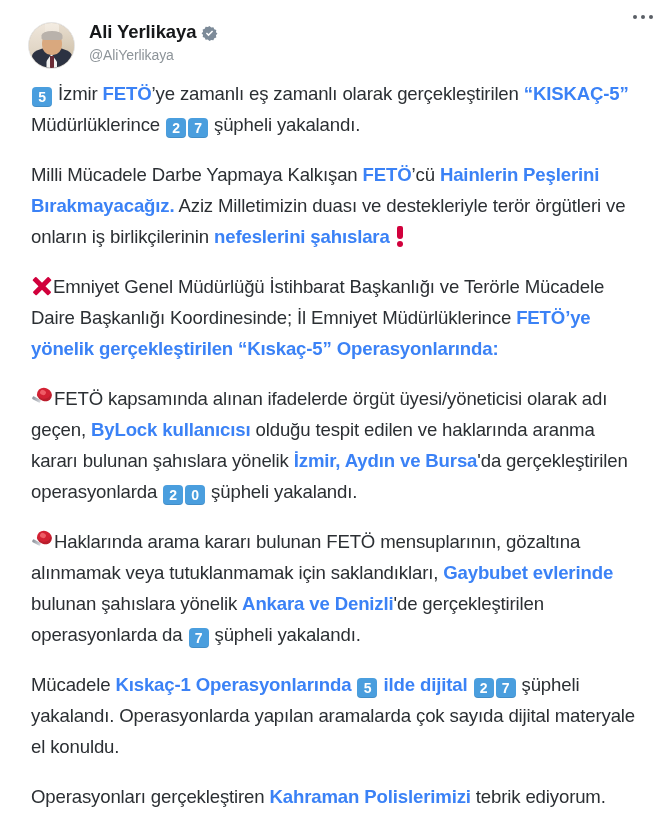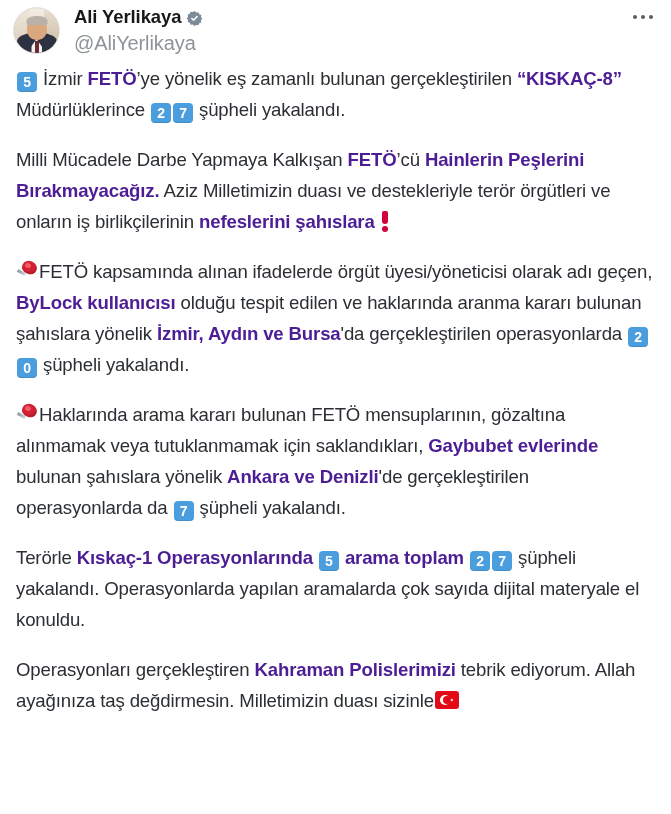--- a/index.html
+++ b/index.html
@@ -13,21 +13,21 @@
     font-family: "Liberation Sans", sans-serif;
     color: #1a1a1a;
     overflow: hidden;
   }
 
   .tweet {
     position: relative;
     width: 671px;
     height: 590px;
     box-sizing: border-box;
-    padding: 0;
+    padding: 15px;
     background: #fff;
   }
 
   
   .tw-header {
     display: flex;
     align-items: flex-start;
     padding: 7px 14px 0 13px;
     height: 54px;
     box-sizing: border-box;
@@ -113,21 +113,21 @@
   }
   .verified-icon {
     width: 17px;
     height: 17px;
     display: inline-block;
     flex: 0 0 17px;
     margin-top: 2px;
   }
   .handle {
     margin-top: 6px;
-    font-size: 20px;
+    font-size: 14px;
     color: #8d9499;
     letter-spacing: -0.1px;
   }
   .more-icon {
     position: absolute;
     top: 15px;
     right: 18px;
     display: flex;
     gap: 4px;
     align-items: center;
@@ -145,21 +145,21 @@
     padding: 0 16px 0 16px;
     font-size: 18.6px;
     line-height: 31px;
     color: #2b2f33;
     letter-spacing: -0.15px;
   }
   .tw-body p {
     margin: 0 0 19px 0;
   }
   .tw-body p:first-child { margin-top: 9px; }
-  .tw-body b { font-weight: 700; color: #4c1d95; }
+  .tw-body b { font-weight: 700; color: #3b82f6; }
 
   
   .keycap {
     display: inline-block;
     width: 20px;
     height: 20px;
     line-height: 20px;
     text-align: center;
     background: #4a9ede;
     color: #ffffff;
@@ -307,27 +307,28 @@
 
     <div class="more-icon">
       <i></i>
       <i></i>
       <i></i>
     </div>
   </div>
 
   <div class="tw-body">
 
-    <p><span class="keycap">5</span><span> İzmir </span><b>FETÖ</b><span>’ye yönelik eş zamanlı bulunan gerçekleştirilen </span><b>“KISKAÇ-8”</b><span> Müdürlüklerince </span><span class="keycap">2</span><span class="keycap">7</span><span> şüpheli yakalandı.</span></p>
+    <p><span class="keycap">5</span><span> İzmir </span><b>FETÖ</b><span>’ye zamanlı eş zamanlı olarak gerçekleştirilen </span><b>“KISKAÇ-5”</b><span> Müdürlüklerince </span><span class="keycap">2</span><span class="keycap">7</span><span> şüpheli yakalandı.</span></p>
 
     <p><span>Milli Mücadele Darbe Yapmaya Kalkışan </span><b>FETÖ</b><span>’cü </span><b>Hainlerin Peşlerini Bırakmayacağız.</b><span> Aziz Milletimizin duası ve destekleriyle terör örgütleri ve onların iş birlikçilerinin </span><b>nefeslerini şahıslara</b><span class="emo emo-excl"><span class="bar"></span><span class="dot"></span></span></p>
 
+    <p><span class="emo emo-x"></span><span>Emniyet Genel Müdürlüğü İstihbarat Başkanlığı ve Terörle Mücadele Daire Başkanlığı Koordinesinde; İl Emniyet Müdürlüklerince </span><b>FETÖ’ye yönelik gerçekleştirilen “Kıskaç-5” Operasyonlarında:</b></p>
 
     <p><span class="emo emo-pin"><span class="needle"></span><span class="head"></span><span class="cap"></span></span><span>FETÖ kapsamında alınan ifadelerde örgüt üyesi/yöneticisi olarak adı geçen, </span><b>ByLock kullanıcısı</b><span> olduğu tespit edilen ve haklarında aranma kararı bulunan şahıslara yönelik </span><b>İzmir, Aydın ve Bursa</b><span>'da gerçekleştirilen operasyonlarda </span><span class="keycap">2</span><span class="keycap">0</span><span> şüpheli yakalandı.</span></p>
 
     <p><span class="emo emo-pin"><span class="needle"></span><span class="head"></span><span class="cap"></span></span><span>Haklarında arama kararı bulunan FETÖ mensuplarının, gözaltına alınmamak veya tutuklanmamak için saklandıkları, </span><b>Gaybubet evlerinde</b><span> bulunan şahıslara yönelik </span><b>Ankara ve Denizli</b><span>'de gerçekleştirilen operasyonlarda da </span><span class="keycap">7</span><span> şüpheli yakalandı.</span></p>
 
-    <p><span>Terörle </span><b>Kıskaç-1 Operasyonlarında</b>&nbsp;<span class="keycap">5</span>&nbsp;<b>arama toplam</b>&nbsp;<span class="keycap">2</span><span class="keycap">7</span><span> şüpheli yakalandı. Operasyonlarda yapılan aramalarda çok sayıda dijital materyale el konuldu.</span></p>
+    <p><span>Mücadele </span><b>Kıskaç-1 Operasyonlarında</b>&nbsp;<span class="keycap">5</span>&nbsp;<b>ilde dijital</b>&nbsp;<span class="keycap">2</span><span class="keycap">7</span><span> şüpheli yakalandı. Operasyonlarda yapılan aramalarda çok sayıda dijital materyale el konuldu.</span></p>
 
     <p><span>Operasyonları gerçekleştiren </span><b>Kahraman Polislerimizi</b><span> tebrik ediyorum. Allah ayağınıza taş değdirmesin. Milletimizin duası sizinle</span><span class="emo emo-flag"><span class="crescent"></span><span class="crescent-cut"></span><span class="star"></span></span></p>
 
   </div>
 </div>
 
 </body></html>

